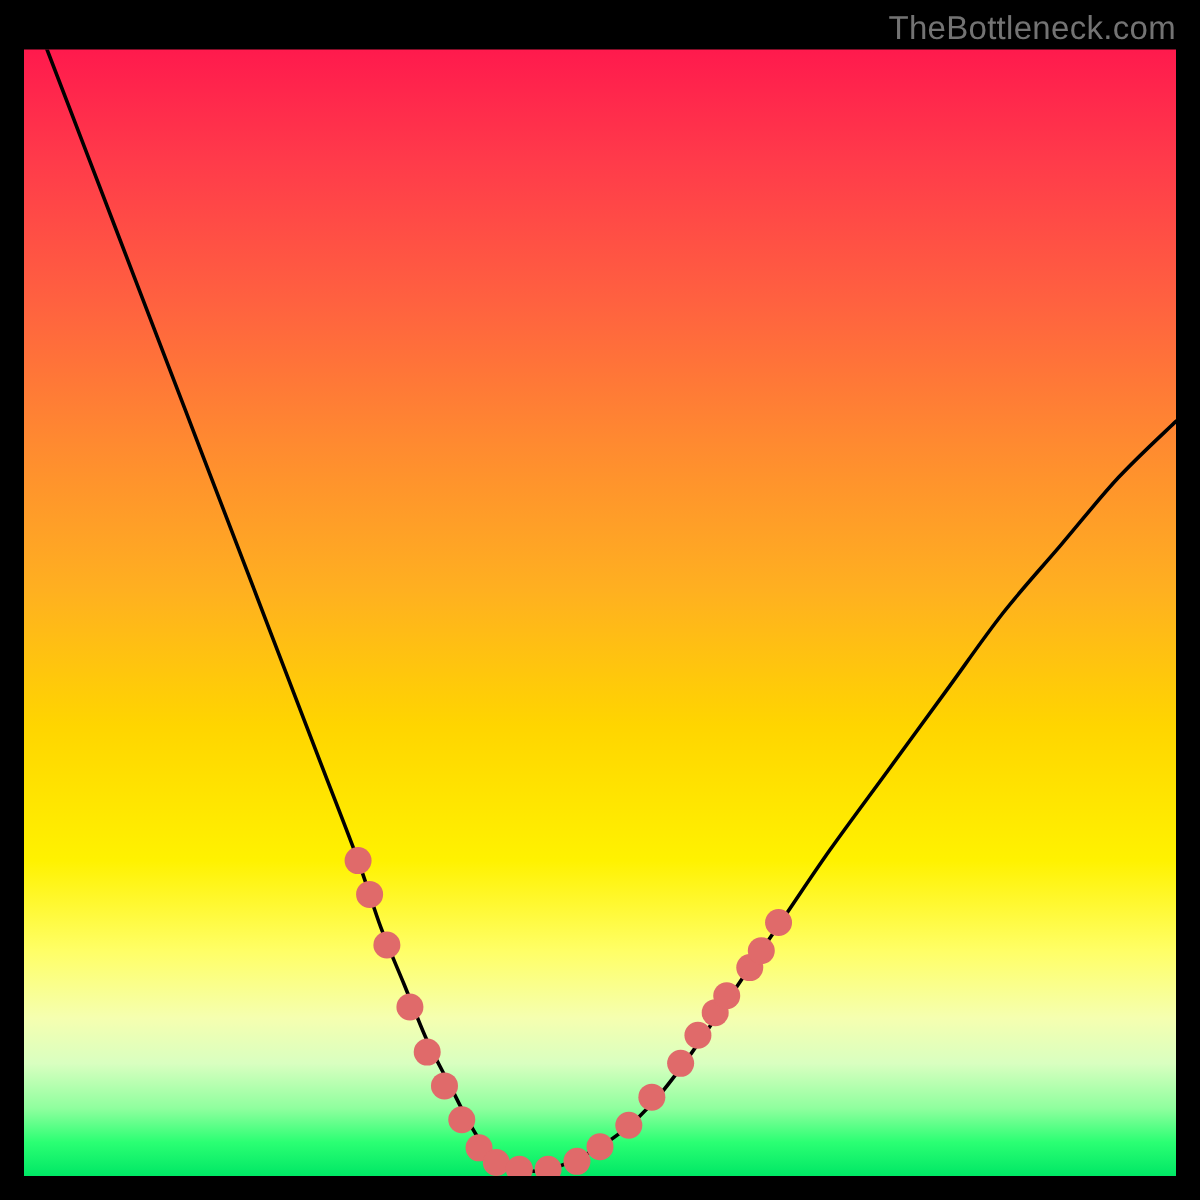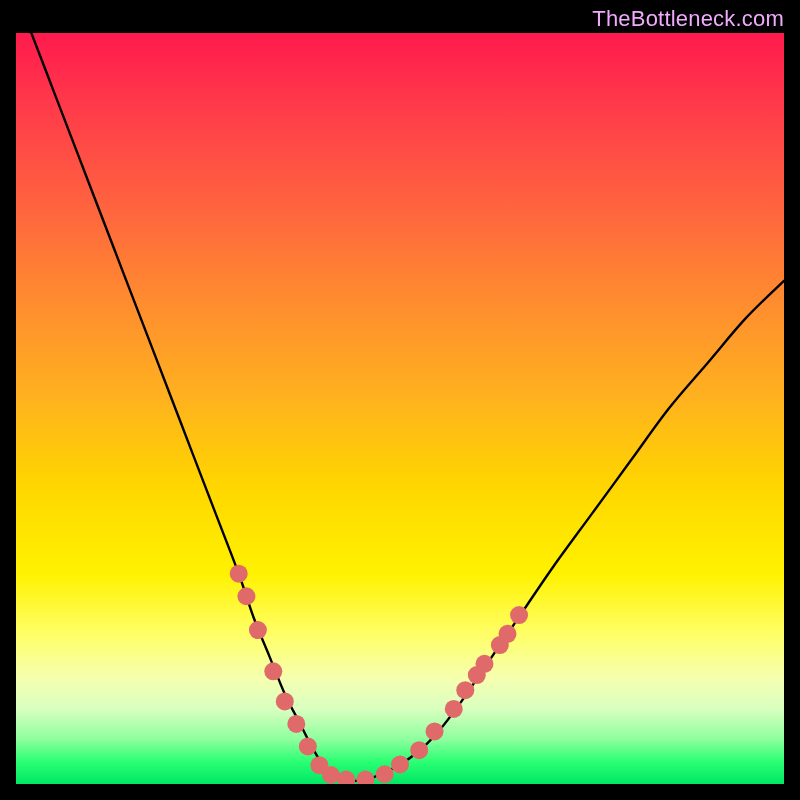--- a/index.html
+++ b/index.html
@@ -40,21 +40,21 @@
       #d9ffc0 90%,
       #8fff9e 94%,
       #2bff73 97%,
       #00e765 100%
     );
   }
   .watermark {
     position: absolute;
     top: 6px;
     right: 16px;
-    color: #f0abfc;
+    color: #737373;
     font-size: 22px;
     font-weight: 500;
     letter-spacing: 0.2px;
     user-select: none;
     margin-left: 45px;
   }
   svg.overlay {
     position: absolute;
     left: 0;
     top: 0;

